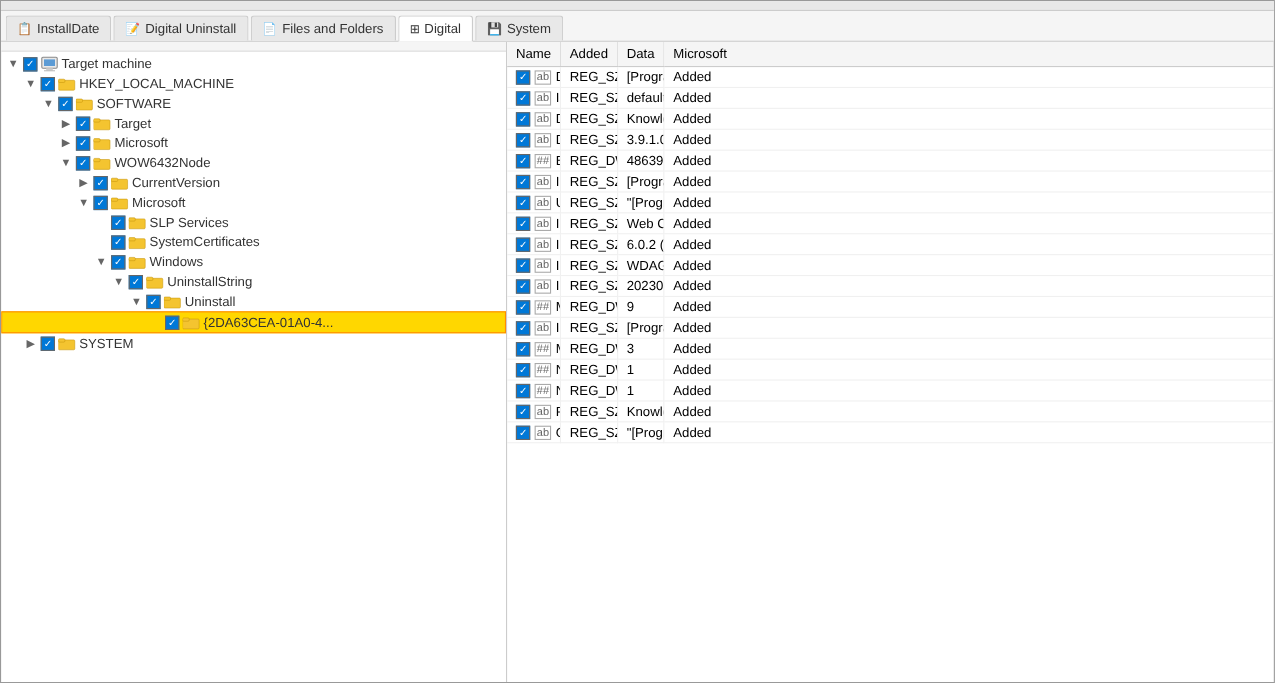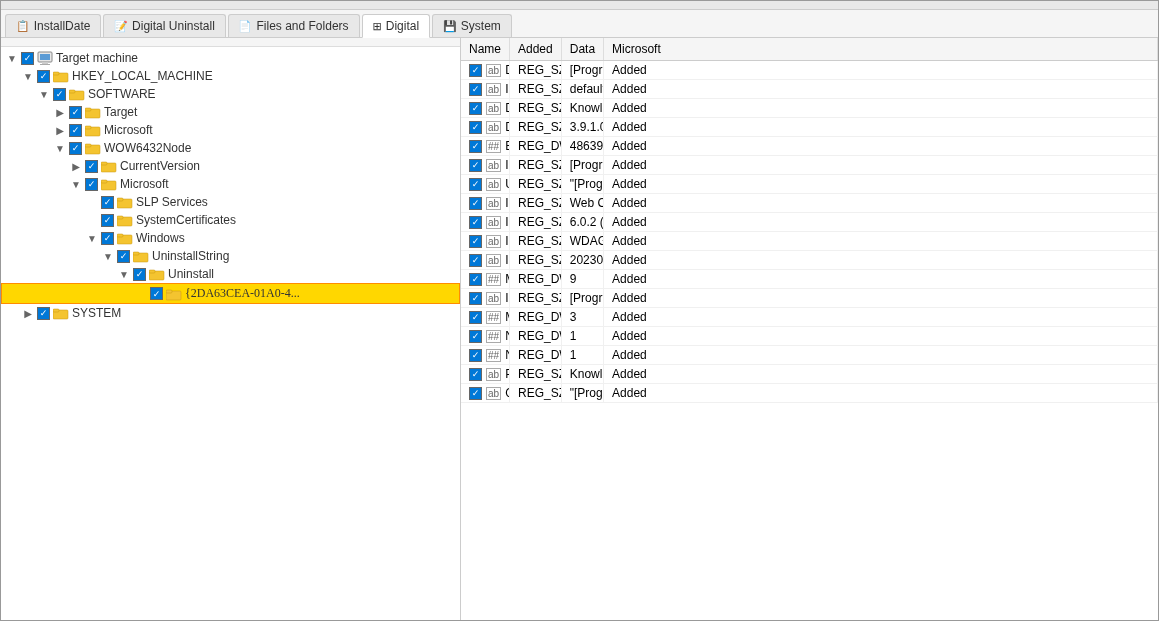--- a/index.html
+++ b/index.html
@@ -204,21 +204,21 @@
     }
     
     .indent-0 { padding-left: 4px; }
     .indent-1 { padding-left: 20px; }
     .indent-2 { padding-left: 36px; }
     .indent-3 { padding-left: 52px; }
     .indent-4 { padding-left: 68px; }
     .indent-5 { padding-left: 84px; }
     .indent-6 { padding-left: 100px; }
     .indent-7 { padding-left: 116px; }
-    .indent-8 { padding-left: 132px; font-family: Liberation Serif, serif; }
+    .indent-8 { padding-left: 132px; }
   </style>
 </head>
 <body>
 
 <div class="window">
   <div class="title-bar">
     <span></span>
   </div>
   <div class="tab-bar">
 

